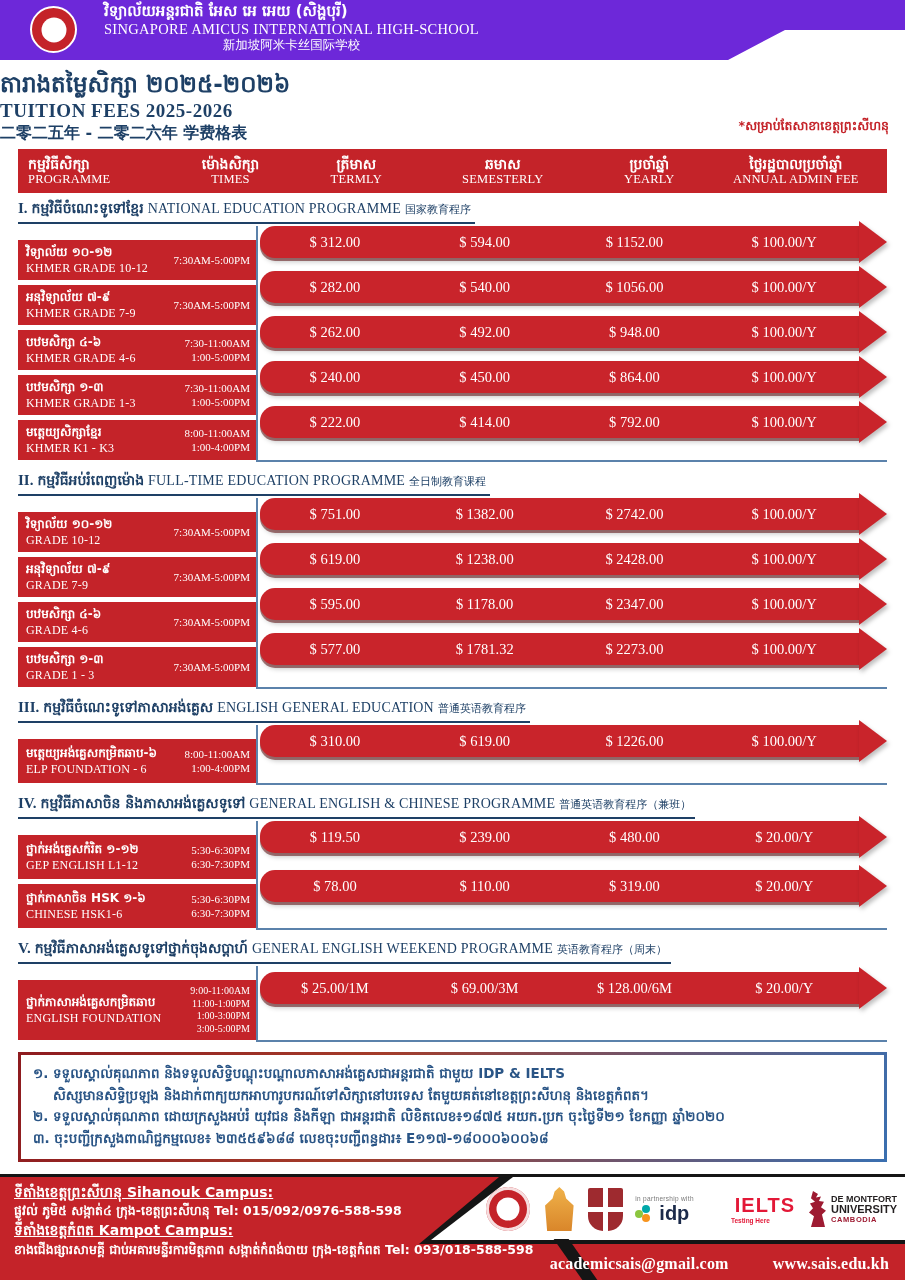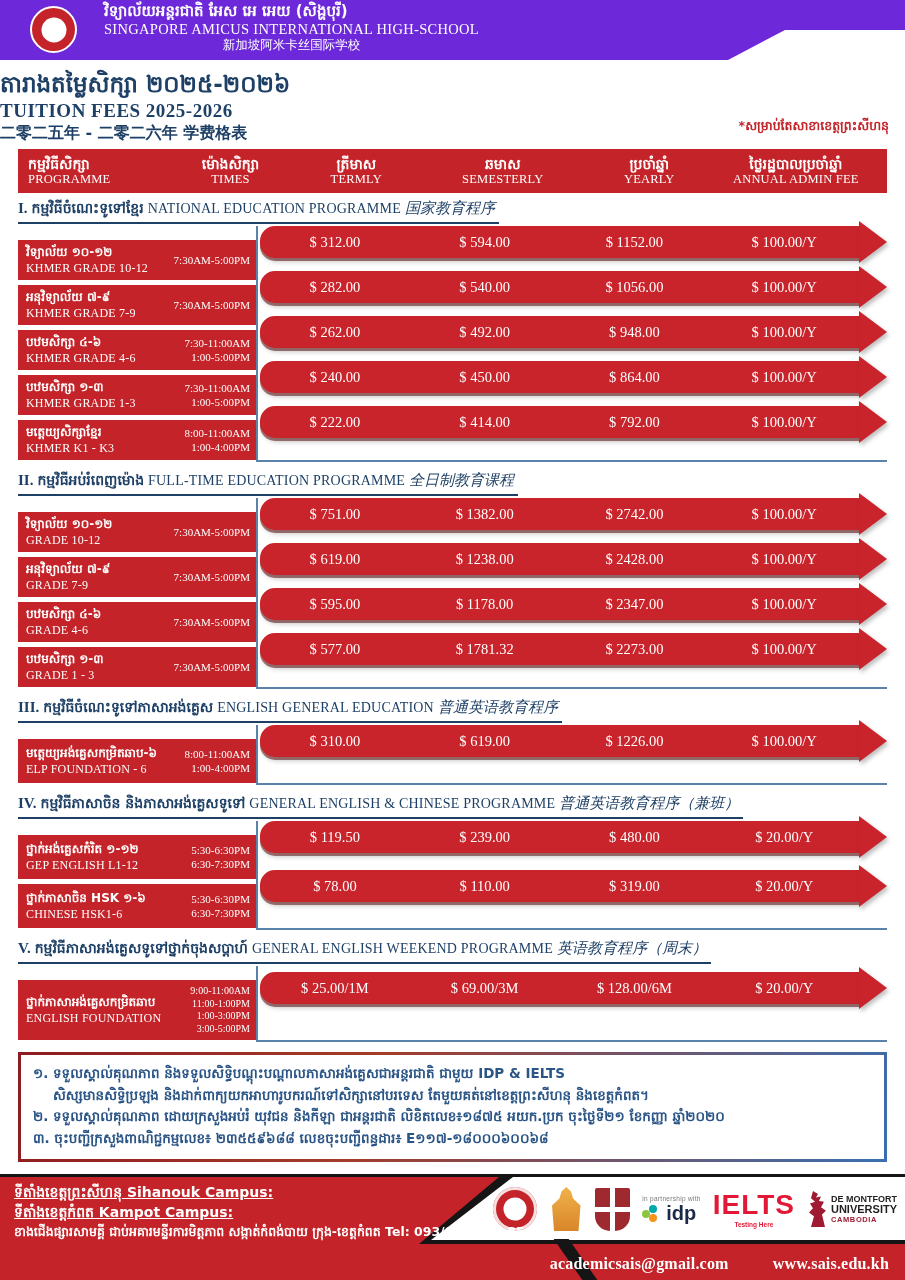--- a/index.html
+++ b/index.html
@@ -43,21 +43,21 @@
   }
   .colhead .c0 { text-align:left; }
   .ch-km { font-family:"DejaVu Sans", sans-serif; font-weight:bold; font-size:14px; display:block;}
   .ch-en { font-size:12.5px; display:block; letter-spacing:.2px;}
   
   .section { margin:0 18px; position:relative; }
   .sec-head { display:inline-block; border-bottom:2px solid #1E4066; padding:0 4px 2px 0; margin-top:6px; white-space:nowrap; }
   .sh-num { font-weight:bold; font-size:15px; color:#1E4066; }
   .sh-km  { font-family:"DejaVu Sans", sans-serif; font-weight:bold; font-size:14px; color:#1E4066; }
   .sh-en  { font-size:14px; color:#1E4066; letter-spacing:.2px; }
-  .sh-zh  { font-family:"DejaVu Sans", sans-serif; font-size:15px; color:#1E4066;font-style:italic; }
+  .sh-zh  { font-family:"DejaVu Sans", sans-serif; font-size:11px; color:#1E4066; }
   .rows { position:relative; margin-top:16px; }
   .rows::before { content:""; position:absolute; left:238px; top:-14px; bottom:0; width:2px; background:#5B82AB; }
   .rows::after  { content:""; position:absolute; left:238px; right:0; bottom:-2px; height:2px; background:#5B82AB; }
   .frow { position:relative; height:40px; margin-bottom:5px; }
   .frow.mid  { height:44px; }
   .frow.tall { height:60px; }
   .pbox {
     position:absolute; left:0; top:0; width:238px; height:100%;
     background:#C42329; color:#fff; display:flex; align-items:center;
     justify-content:space-between; padding:2px 6px 2px 8px;
@@ -131,21 +131,21 @@
   .logo-idp { display:flex; flex-direction:column; align-items:flex-start; font-family:"Liberation Sans", sans-serif; flex:0 0 auto;}
   .idp-partner { font-size:6.5px; color:#777; letter-spacing:.3px; margin-bottom:1px;}
   .idp-row { display:flex; align-items:center; gap:8px; }
   .idp-dots { position:relative; width:16px; height:16px; }
   .idp-dots i { position:absolute; width:8px; height:8px; border-radius:50%; }
   .idp-dots .d1 { left:0; top:5px; background:#8CC63F; }
   .idp-dots .d2 { left:7px; top:0; background:#00A8A9; }
   .idp-dots .d3 { left:7px; top:9px; background:#F7941E; }
   .idp-word { font-size:20px; font-weight:bold; color:#1B2A4A; line-height:1; }
   .logo-ielts { display:flex; flex-direction:column; align-items:center; font-family:"Liberation Sans", sans-serif; flex:0 0 auto;}
-  .ielts-word { color:#E31837; font-weight:bold; font-size:28px; line-height:1; letter-spacing:1px;}
+  .ielts-word { color:#E31837; font-weight:bold; font-size:20px; line-height:1; letter-spacing:1px;margin-left:29px;}
   .ielts-sub { color:#E31837; font-size:6.5px; font-weight:bold; margin-top:2px;}
   .logo-dmu { display:flex; align-items:center; gap:4px; font-family:"Liberation Sans", sans-serif; flex:0 0 auto;}
   .dmu-lion { width:20px; height:36px; background:#9E1B32;
     clip-path:polygon(30% 0,55% 8%,45% 18%,70% 15%,60% 28%,85% 30%,70% 45%,95% 55%,75% 65%,90% 100%,20% 100%,35% 70%,10% 60%,30% 48%,15% 35%,40% 30%,20% 20%); }
   .dmu-text { line-height:1.05; }
   .dmu1 { font-size:9px; font-weight:bold; color:#231F20; }
   .dmu2 { font-size:11px; font-weight:bold; color:#231F20; }
   .dmu3 { font-size:7.5px; font-weight:bold; color:#9E1B32; letter-spacing:.6px;}
 </style>
 </head>
@@ -554,20 +554,21 @@
       <div class="dmu-text">
         <div class="dmu1">DE MONTFORT</div>
         <div class="dmu2">UNIVERSITY</div>
         <div class="dmu3">CAMBODIA</div>
       </div>
     </div>
   </div>
   <div class="f-stripe"></div>
   <div class="f-left">
     <div class="f-campus">ទីតាំងខេត្តព្រះសីហនុ Sihanouk Campus:</div>
+    <div class="f-addr">ផ្លូវល់ ភូមិ៥ សង្កាត់៤ ក្រុង-ខេត្តព្រះសីហនុ Tel: 015/092/0976-588-598</div>
     <div class="f-campus">ទីតាំងខេត្តកំពត Kampot Campus:</div>
-    <div class="f-addr">ខាងជើងផ្សារសាមគ្គី ជាប់អគារមន្ទីរការមិត្តភាព សង្កាត់កំពង់បាយ ក្រុង-ខេត្តកំពត Tel: 093/014-588-850</div>
+    <div class="f-addr">ខាងជើងផ្សារសាមគ្គី ជាប់អគារមន្ទីរការមិត្តភាព សង្កាត់កំពង់បាយ ក្រុង-ខេត្តកំពត Tel: 093/018-588-598</div>
   </div>
   <div class="f-links">
     <span>academicsais@gmail.com</span>
     <span>www.sais.edu.kh</span>
   </div>
 </div>
 
 </body></html>

